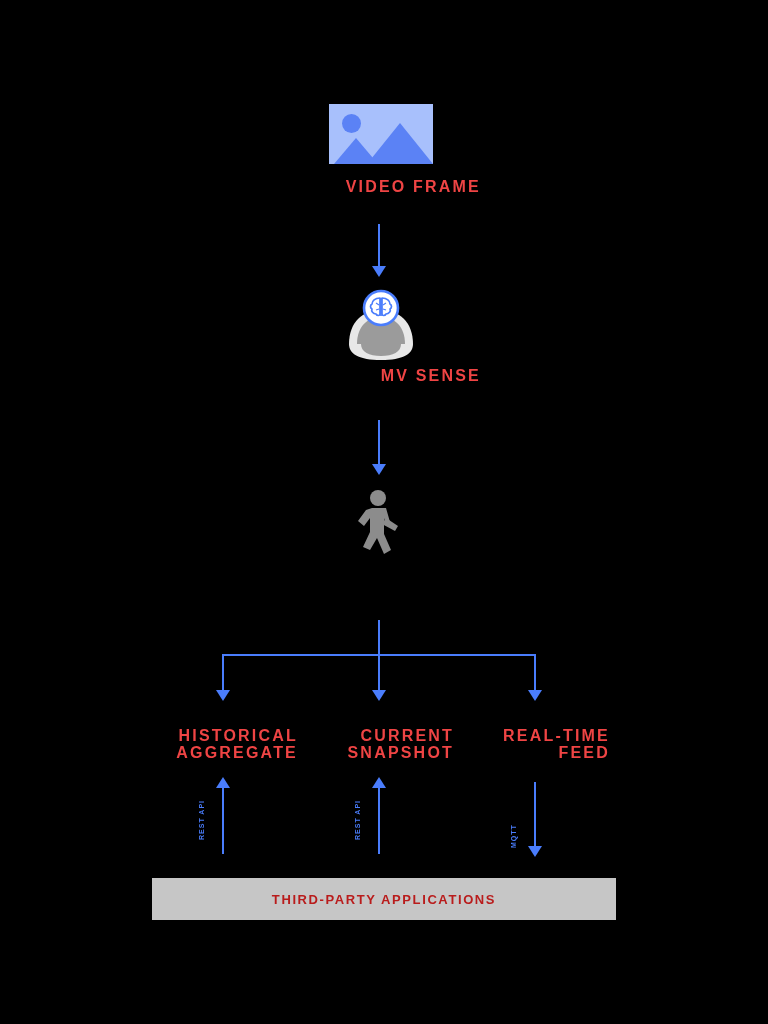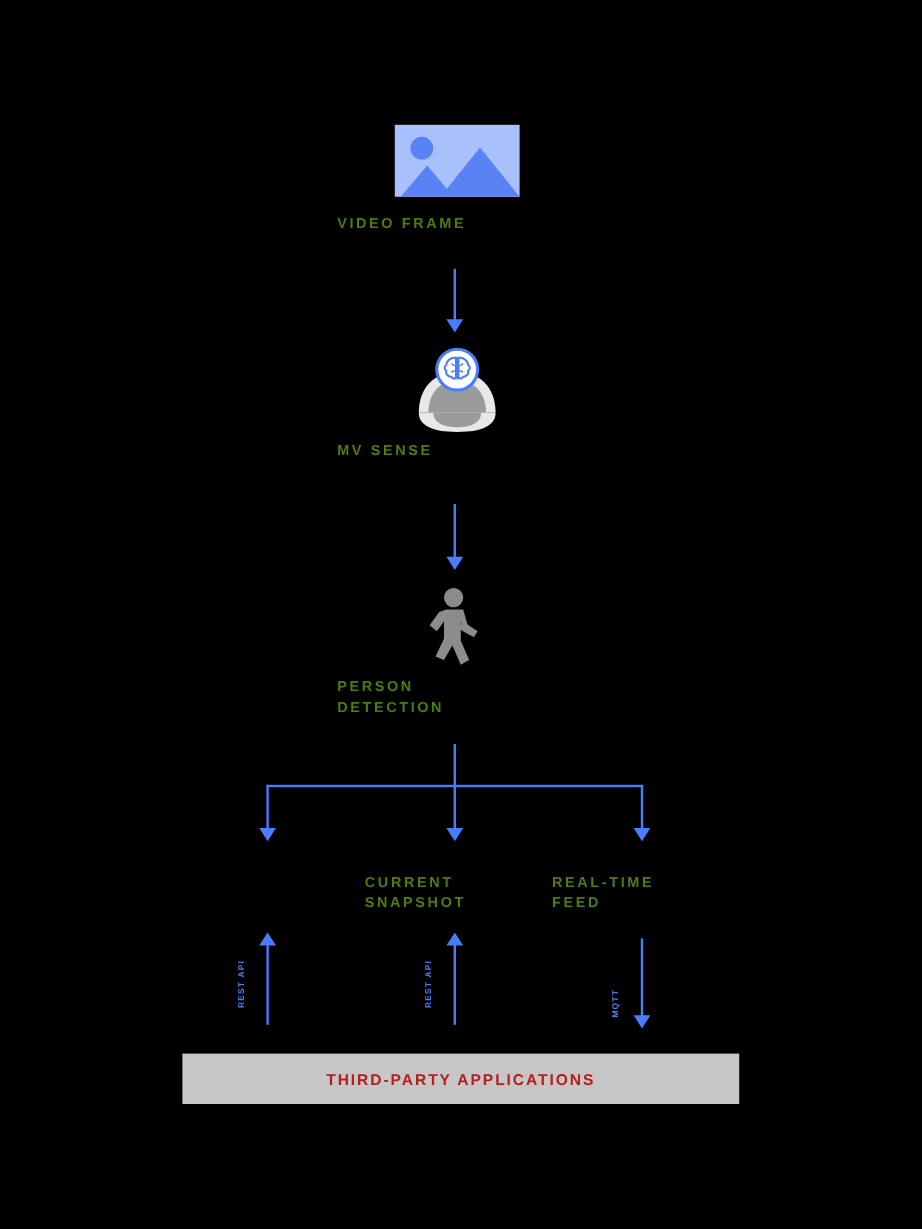--- a/index.html
+++ b/index.html
@@ -16,24 +16,24 @@
   #canvas {
     position: relative;
     width: 768px;
     height: 1024px;
     background: #000000;
   }
 
   
   .node-label {
     position: absolute;
-    text-align: left;
-    color: #4d7c0f;
+    text-align: right;
+    color: #ef4444;
     font-weight: bold;
-    font-size: 12px;
+    font-size: 16px;
     letter-spacing: 2.2px;
     line-height: 17px;
     text-transform: uppercase;
     white-space: pre-line;
   }
 
   
   #video-frame-icon {
     position: absolute;
     left: 329px;
@@ -195,35 +195,35 @@
 
   <div id="person-detection-icon">
     <svg width="64" height="68" viewBox="0 0 64 68" xmlns="http://www.w3.org/2000/svg">
       <g fill="#8c8c8c">
         <circle cx="30" cy="8" r="8"></circle>
         <path d="M24 18 L38 18 L42 32 L38 36 L36 28 L36 44 L43 60 L36 64 L29 48 L22 60 L15 57 L22 42 L22 28 L16 36 L10 31 L18 20 Z"></path>
         <path d="M38 28 L50 36 L47 41 L34 34 Z"></path>
       </g>
     </svg>
   </div>
-  <div class="node-label" style="left:281px; top:564px; width:200px;">PERSON
-DETECTION</div>
 
   <div class="line-v" style="left:378px; top:620px; height:36px;"></div>
   <div class="line-h" style="left:222px; top:654px; width:314px;"></div>
 
   <div class="line-v" style="left:222px; top:654px; height:38px;"></div>
   <div class="arrowhead-down" style="left:216px; top:690px;"></div>
 
   <div class="line-v" style="left:378px; top:654px; height:38px;"></div>
   <div class="arrowhead-down" style="left:372px; top:690px;"></div>
 
   <div class="line-v" style="left:534px; top:654px; height:38px;"></div>
   <div class="arrowhead-down" style="left:528px; top:690px;"></div>
 
+  <div class="node-label" style="left:148px; top:727px; width:150px;">HISTORICAL
+AGGREGATE</div>
   <div class="node-label" style="left:304px; top:727px; width:150px;">CURRENT
 SNAPSHOT</div>
   <div class="node-label" style="left:460px; top:727px; width:150px;">REAL-TIME
 FEED</div>
 
   <div class="line-v" style="left:222px; top:786px; height:68px;"></div>
   <div class="arrowhead-up" style="left:216px; top:777px;"></div>
   <div class="protocol-label" style="left:198px; top:790px; height:50px;">REST API</div>
 
   <div class="line-v" style="left:378px; top:786px; height:68px;"></div>

